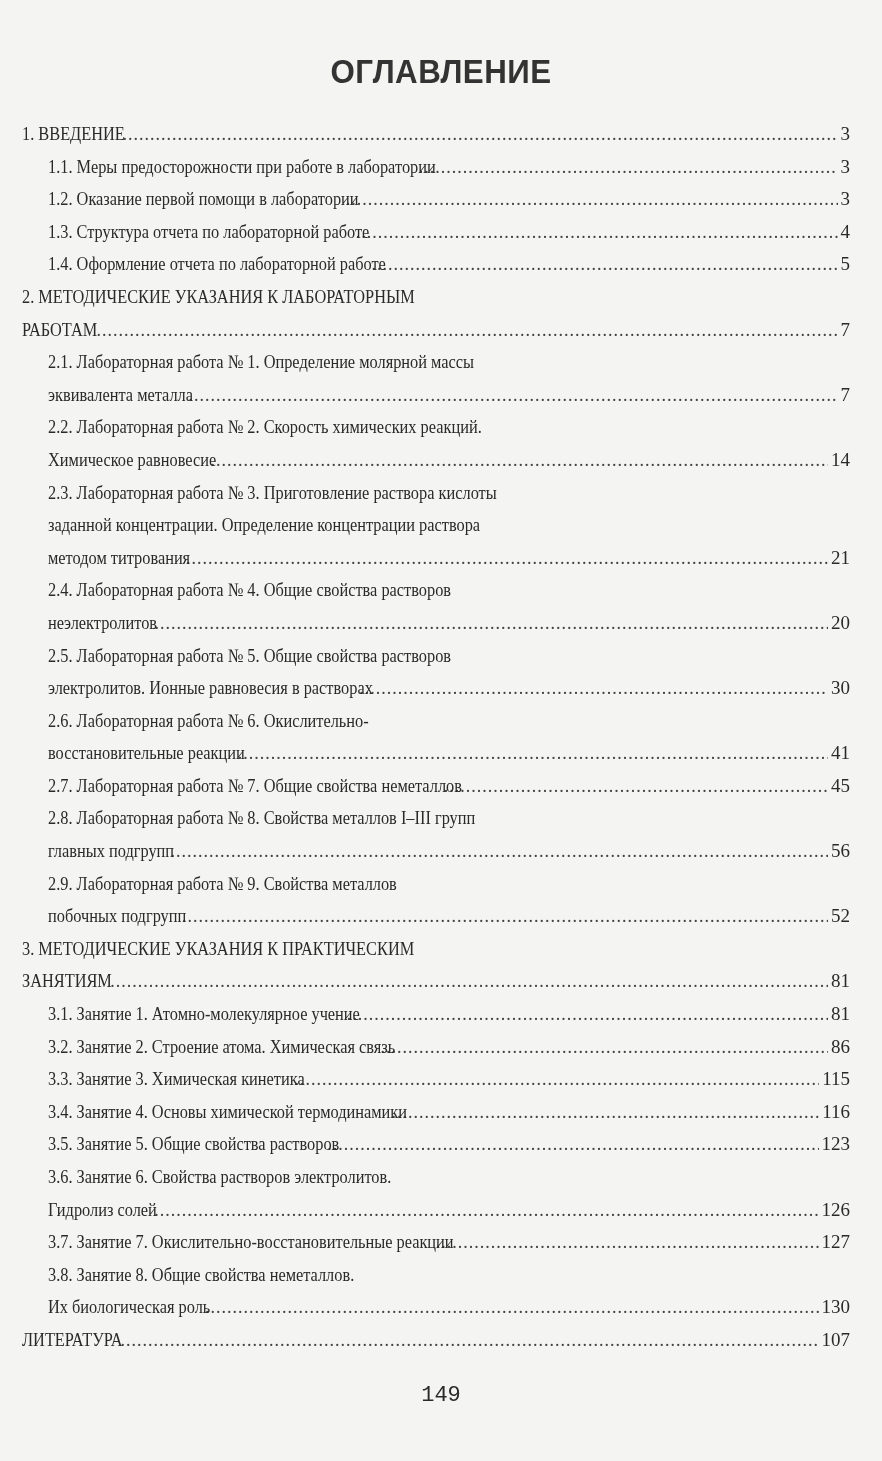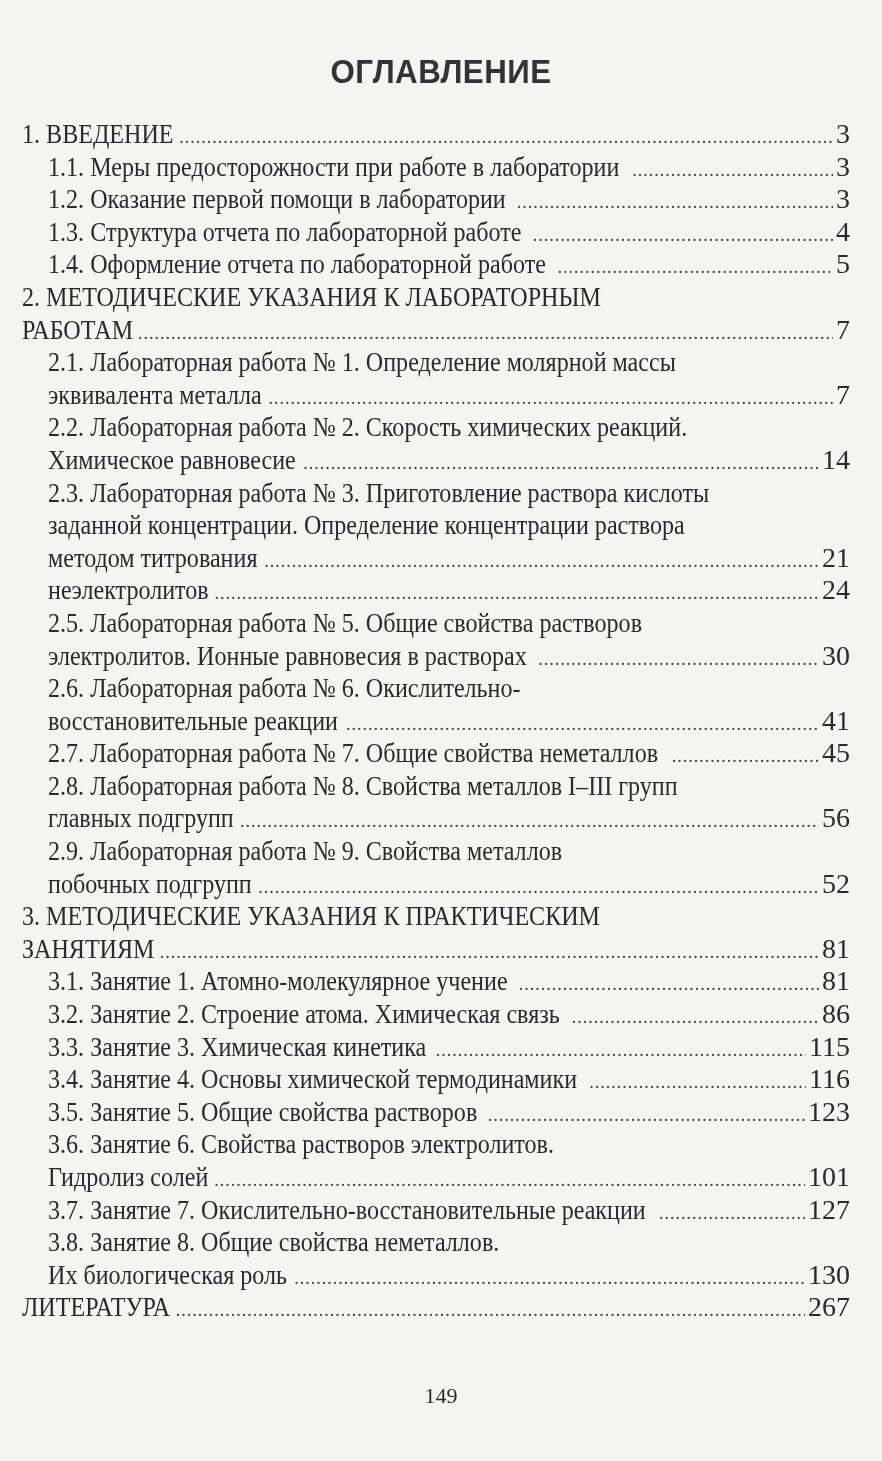--- a/index.html
+++ b/index.html
@@ -16,34 +16,34 @@
     text-align: center;
     font-family: "Liberation Sans", sans-serif;
     font-weight: bold; font-size: 34px; letter-spacing: 0.5px;
     color: #333;
     transform: scaleX(0.92);
   }
   .toc { position: absolute; left: 22px; top: 118px; width: 828px; }
   .row {
     display: flex; align-items: baseline;
     height: 32.6px; line-height: 32.6px;
-    font-size: 28px;
+    font-size: 19px;
     white-space: nowrap;
   }
   .row.l2 { padding-left: 26px; font-family: Liberation Serif, serif; }
   .row .text { flex: 0 0 auto; transform-origin: left; }
   .row .dots {
     flex: 1 1 auto; overflow: hidden; margin: 0 3px;
     font-size: 18px; letter-spacing: 1px; color: #444;
   }
   .row .dots::after { content: "................................................................................................................................................................................................"; }
   .row .page { flex: 0 0 auto; }
   .page-number {
     position: absolute; left: 0; width: 882px; top: 1383px;
-    text-align: center; font-size: 22px;
+    text-align: center; font-size: 22px; font-family: Liberation Mono, monospace;
   }
 </style>
 </head>
 <body>
 
 <div class="page-title">ОГЛАВЛЕНИЕ</div>
 
 <div class="toc" id="toc">
     <div class="row l1">
       <span class="text" style="transform: scaleX(0.86); margin-right: -21.98px;">1. ВВЕДЕНИЕ</span>
@@ -99,23 +99,26 @@
     </div>
     <div class="row l2">
       <span class="text" style="transform: scaleX(0.86); margin-right: -92.54px;">заданной  концентрации. Определение концентрации раствора</span>
     </div>
     <div class="row l2">
       <span class="text" style="transform: scaleX(0.86); margin-right: -30.38px;">методом титрования</span>
       <span class="dots"></span>
       <span class="page">21</span>
     </div>
     <div class="row l2">
+      <span class="text" style="transform: scaleX(0.86); margin-right: -86.38px;">2.4. Лабораторная работа № 4.  Общие свойства растворов</span>
+    </div>
+    <div class="row l2">
       <span class="text" style="transform: scaleX(0.86); margin-right: -23.38px;">неэлектролитов</span>
       <span class="dots"></span>
-      <span class="page">24</span>
+      <span class="page">20</span>
     </div>
     <div class="row l2">
       <span class="text" style="transform: scaleX(0.86); margin-right: -86.38px;">2.5. Лабораторная работа № 5.  Общие свойства растворов</span>
     </div>
     <div class="row l2">
       <span class="text" style="transform: scaleX(0.86); margin-right: -69.58px;">электролитов.  Ионные равновесия в растворах</span>
       <span class="dots"></span>
       <span class="page">30</span>
     </div>
     <div class="row l2">
@@ -179,35 +182,35 @@
       <span class="text" style="transform: scaleX(0.86); margin-right: -62.44px;">3.5. Занятие 5. Общие свойства растворов</span>
       <span class="dots"></span>
       <span class="page">123</span>
     </div>
     <div class="row l2">
       <span class="text" style="transform: scaleX(0.86); margin-right: -73.5px;">3.6. Занятие 6. Свойства растворов электролитов.</span>
     </div>
     <div class="row l2">
       <span class="text" style="transform: scaleX(0.86); margin-right: -23.24px;">Гидролиз солей</span>
       <span class="dots"></span>
-      <span class="page">101</span>
+      <span class="page">126</span>
     </div>
     <div class="row l2">
       <span class="text" style="transform: scaleX(0.86); margin-right: -86.94px;">3.7. Занятие 7. Окислительно-восстановительные реакции</span>
       <span class="dots"></span>
       <span class="page">127</span>
     </div>
     <div class="row l2">
       <span class="text" style="transform: scaleX(0.86); margin-right: -65.66px;">3.8. Занятие 8. Общие свойства неметаллов.</span>
     </div>
     <div class="row l2">
       <span class="text" style="transform: scaleX(0.86); margin-right: -34.72px;">Их биологическая роль</span>
       <span class="dots"></span>
       <span class="page">130</span>
     </div>
     <div class="row l1">
       <span class="text" style="transform: scaleX(0.86); margin-right: -21.56px;">ЛИТЕРАТУРА</span>
       <span class="dots"></span>
-      <span class="page">267</span>
+      <span class="page">107</span>
     </div>
   </div>
 
 <div class="page-number">149</div>
 
 </body></html>

